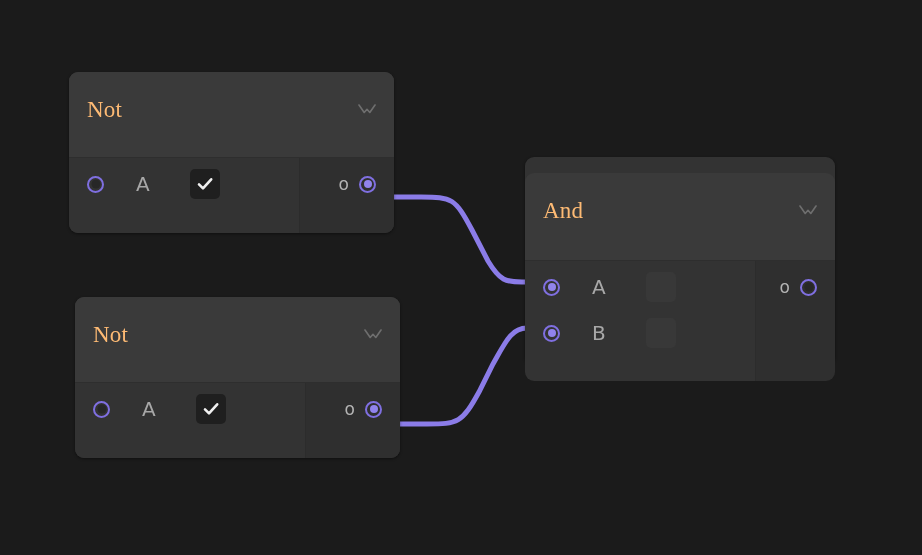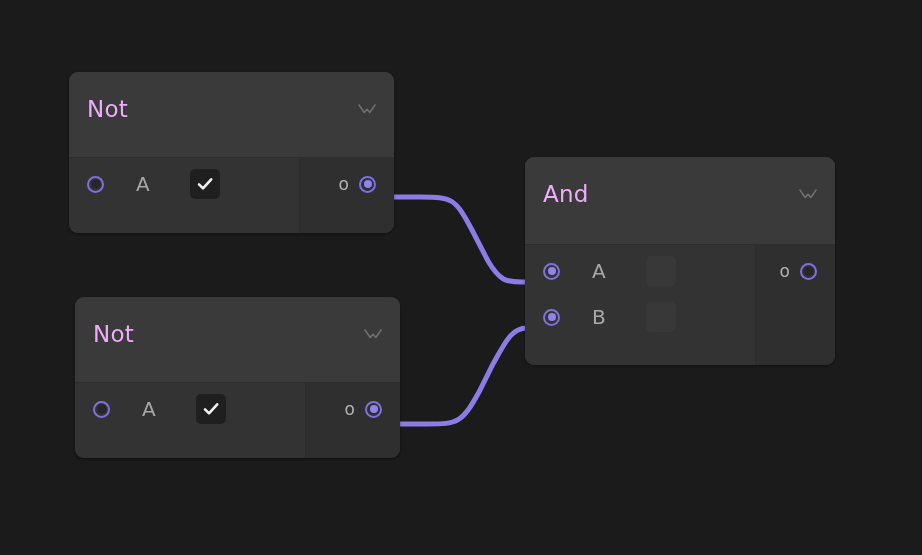--- a/index.html
+++ b/index.html
@@ -35,25 +35,26 @@
     position: relative;
     background: #3a3a3a;
     border-radius: 9px 9px 0 0;
     box-sizing: border-box;
     display: flex;
     align-items: flex-start;
     padding: 26px 0 0 18px;
     border-bottom: 1px solid #2e2e2e;
   }
   .node-title {
-    color: #f0abfc;
+    color: #fdba74;
     font-size: 23px;
     line-height: 1;
     letter-spacing: 0.2px;
     font-weight: 400;
+    font-family: Liberation Serif, serif;
   }
   .collapse-icon {
     position: absolute;
     right: 18px;
     top: 28px;
     width: 18px;
     height: 12px;
     opacity: 0.55;
   }
   .node-body {
@@ -209,21 +210,21 @@
           </div>
           <div class="outputs-col" style="height: 75px;">
             <div class="port-row out-row" style="top: 12px; padding-right: 18px; box-sizing: border-box;">
               <span class="out-label">o</span>
               <span class="port filled"></span>
             </div>
           </div>
         </div>
       </div>
       <div class="node" style="left: 525px; top: 157px; width: 310px; height: 208px;">
-        <div class="node-header" style="height: 88px;">
+        <div class="node-header" style="height: 88px; margin-top: 16px;">
           <span class="node-title">And</span>
           <span class="collapse-icon"><svg viewBox="0 0 18 12" width="18" height="12">
               <path d="M1 2 L6.2 9.5 L9 6.3 L11.8 9.5 L17 2" fill="none" stroke="#9a9a9a" stroke-width="1.6" stroke-linecap="round" stroke-linejoin="round"></path>
             </svg></span>
         </div>
         <div class="node-body" style="height: 120px;">
           <div class="inputs-col" style="width: 231px; height: 120px;">
             <div class="port-row" style="top: 12px; padding-left: 18px; box-sizing: border-box;">
               <span class="port filled"></span>
               <span class="port-label" style="margin-left: 32px;">A</span>

